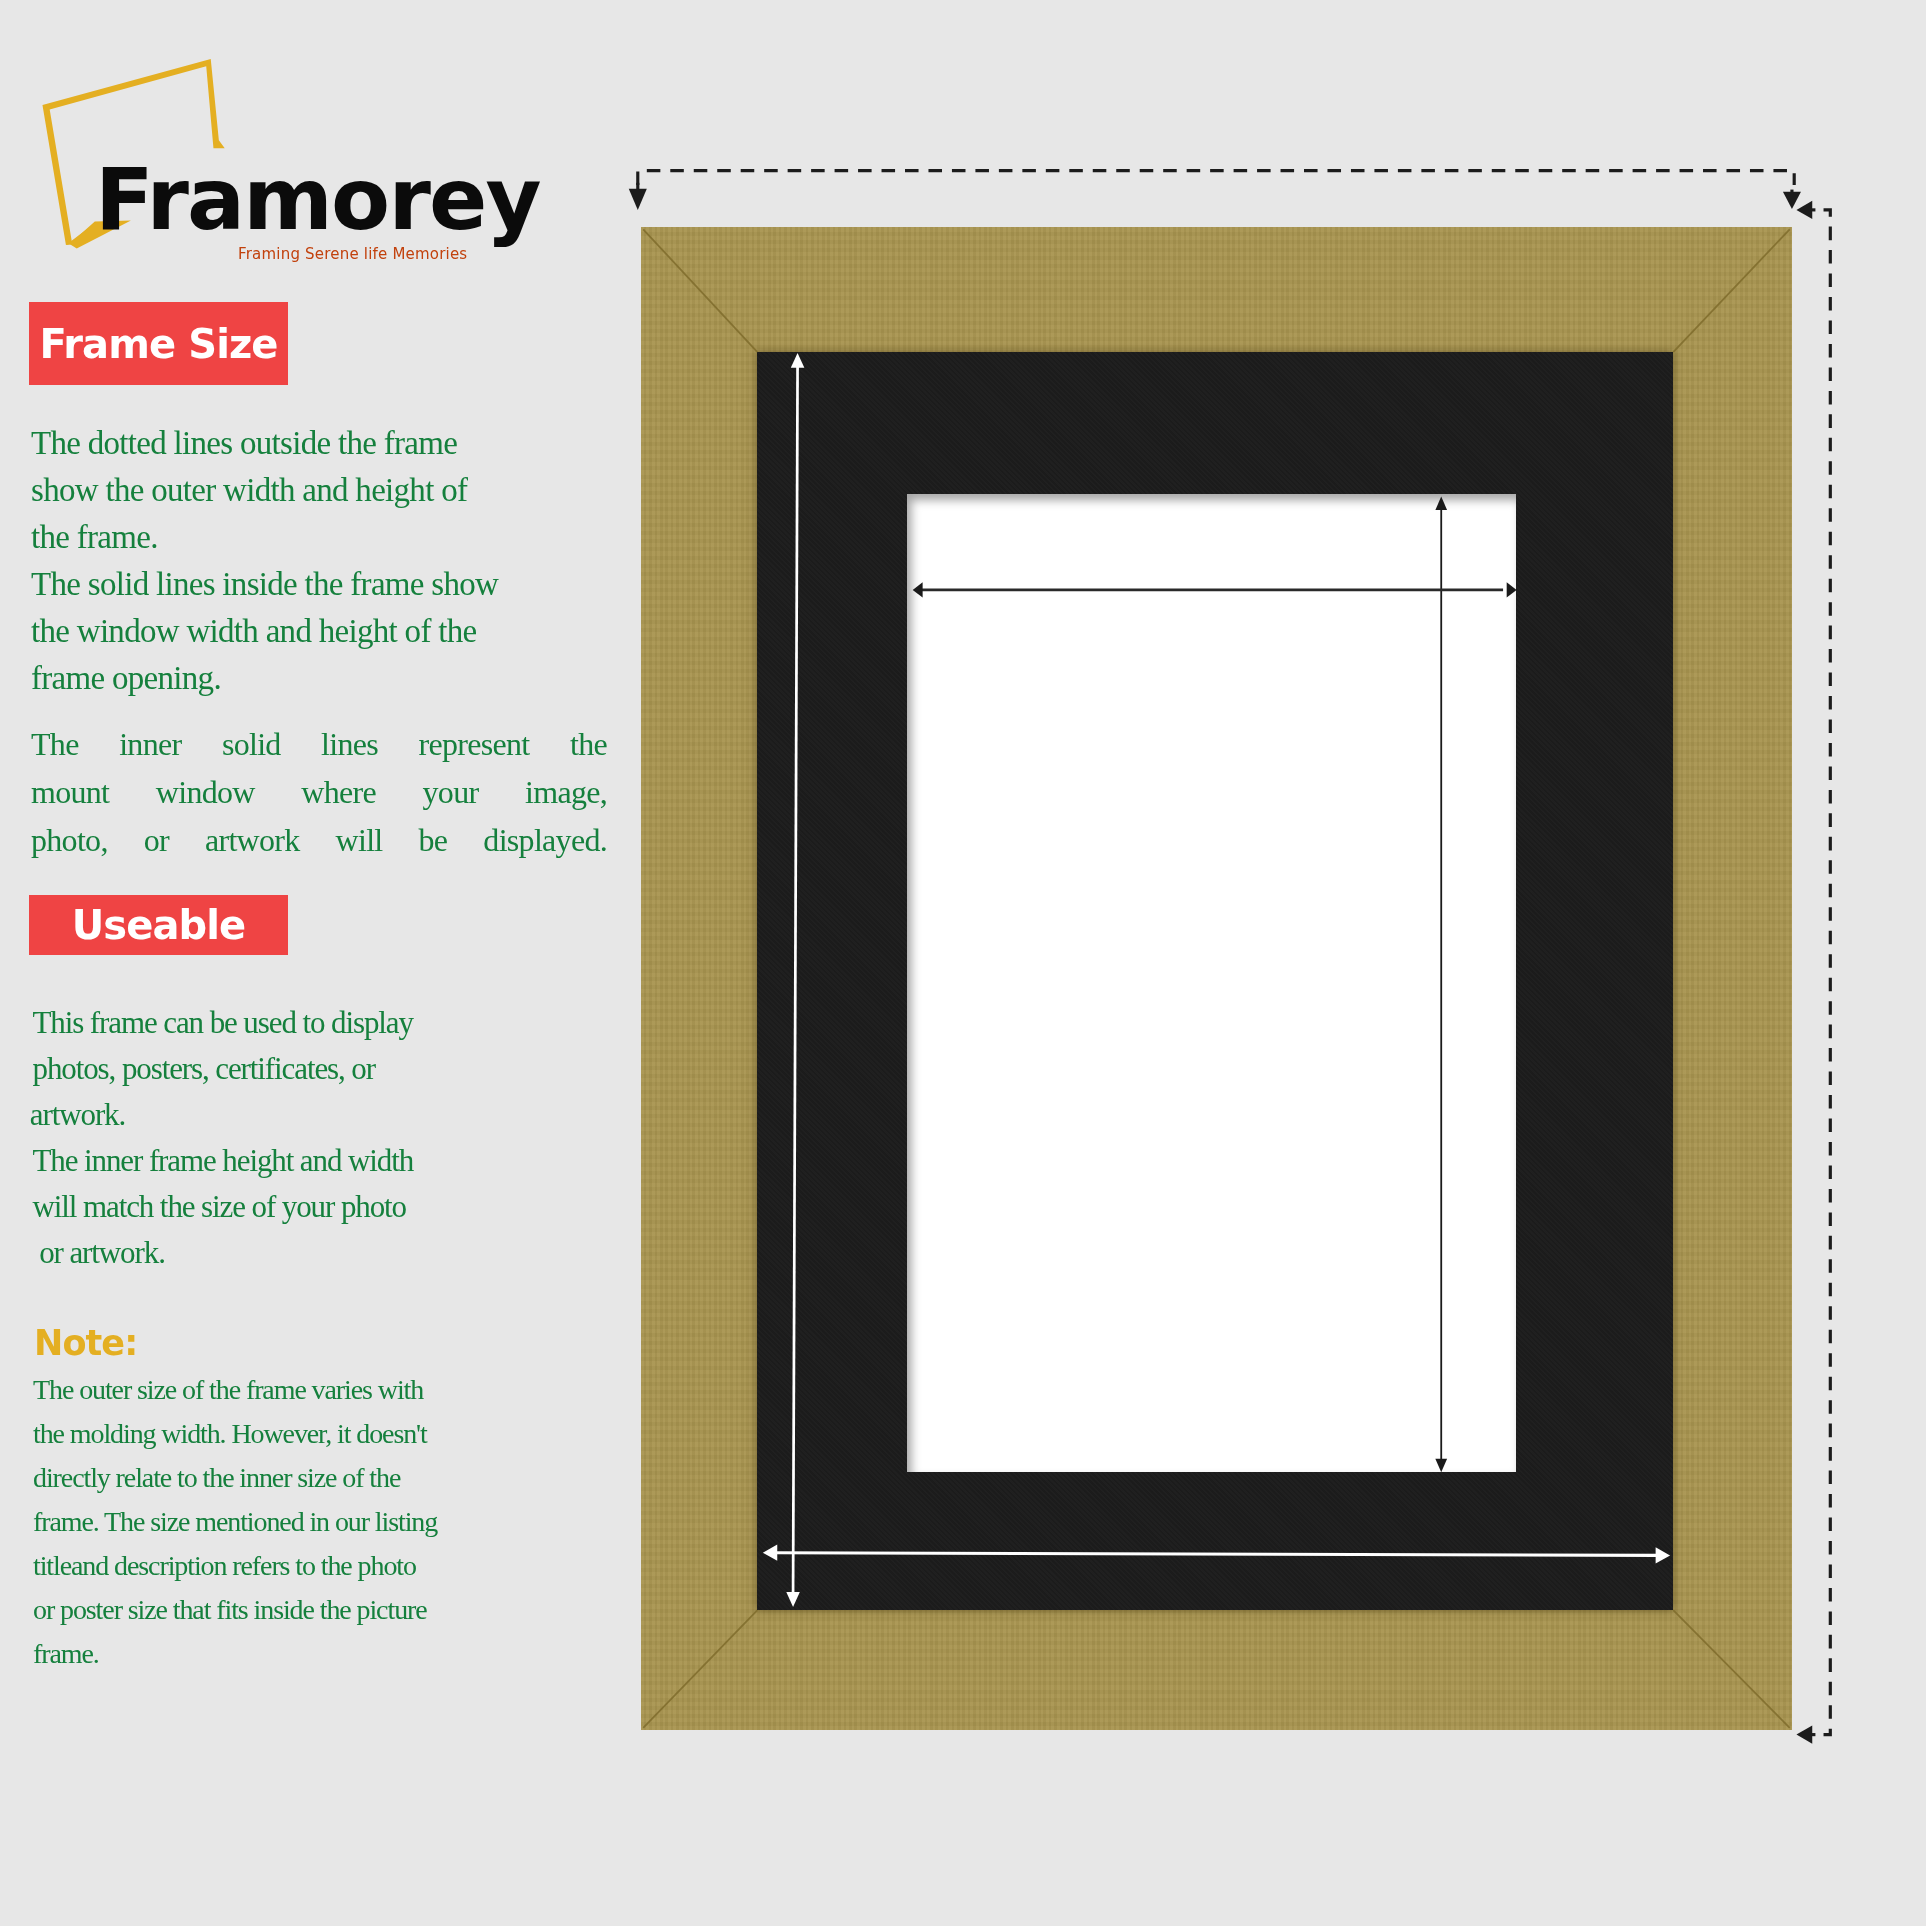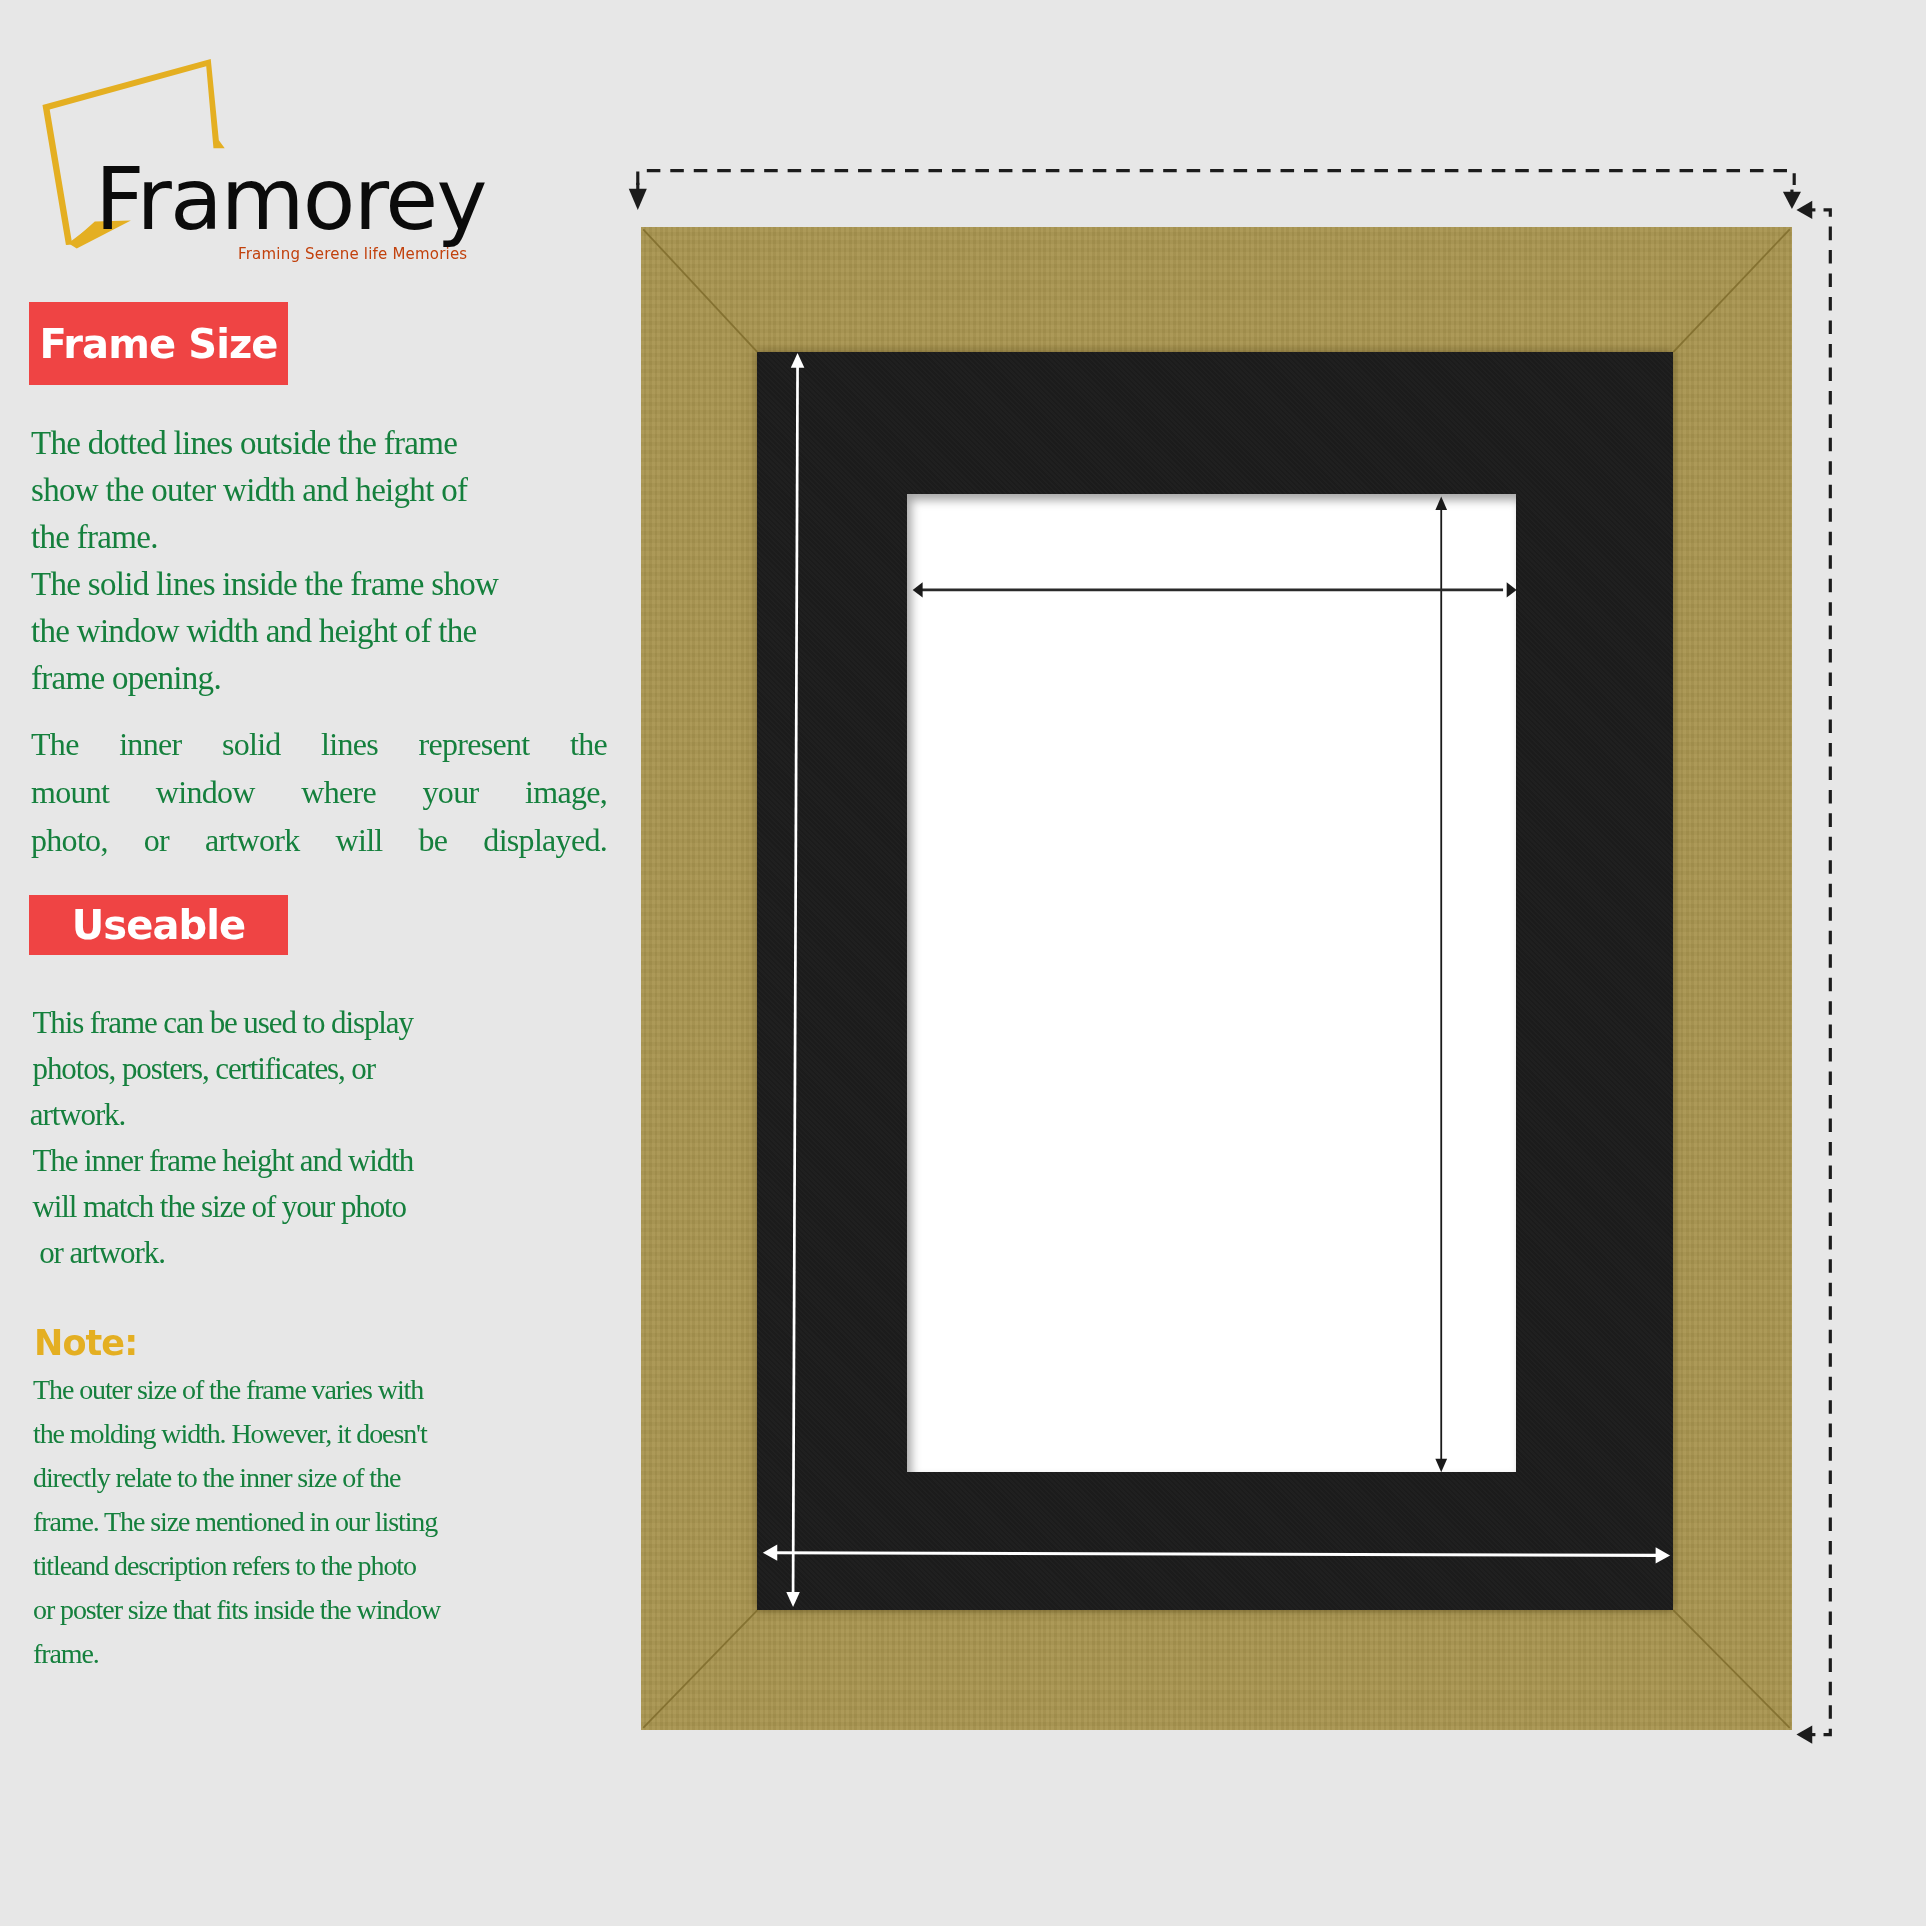--- a/index.html
+++ b/index.html
@@ -9,21 +9,21 @@
     position: relative; overflow: hidden;
     font-family: "DejaVu Sans", sans-serif;
     color: #111;
   }
   .abs { position: absolute; }
 
   
   .logo { left: 36px; top: 50px; width: 497px; height: 203px; }
   .logo-wordmark {
     position: absolute; left: 59px; top: 106px;
-    font-family: "DejaVu Sans", sans-serif; font-weight: normal;
+    font-family: "DejaVu Sans", sans-serif; font-weight: bold;
     font-size: 86px; letter-spacing: -1.8px; color: #0b0b0b; line-height: 1;
   }
   .logo-tagline {
     position: absolute; left: 202px; top: 195px;
     font-family: "DejaVu Sans", sans-serif; font-size: 15px; color: #c2410c; letter-spacing: 0.2px;
   }
 
   
   .badge {
     background: #ef4444; color: #fff;
@@ -110,21 +110,21 @@
   <span class="ln" style="white-space:pre"> or artwork.</span>
 </div>
 
 <div class="abs note-title">Note:</div>
 <div class="abs para p4">
   <span class="ln">The outer size of the frame varies with</span>
   <span class="ln">the molding width. However, it doesn't</span>
   <span class="ln">directly relate to the inner size of the</span>
   <span class="ln">frame. The size mentioned in our listing</span>
   <span class="ln">titleand description refers to the photo</span>
-  <span class="ln">or poster size that fits inside the window</span>
+  <span class="ln">or poster size that fits inside the picture</span>
   <span class="ln">frame.</span>
 </div>
 
 <div class="abs frame"></div>
 <div class="abs mount"></div>
 <div class="abs window"></div>
 
 <svg class="overlay" viewBox="0 0 4267 4267">
   <defs>
     <marker id="ahBlack" markerWidth="10" markerHeight="10" refX="9" refY="5" orient="auto-start-reverse" markerUnits="userSpaceOnUse" viewBox="0 0 10 10">

